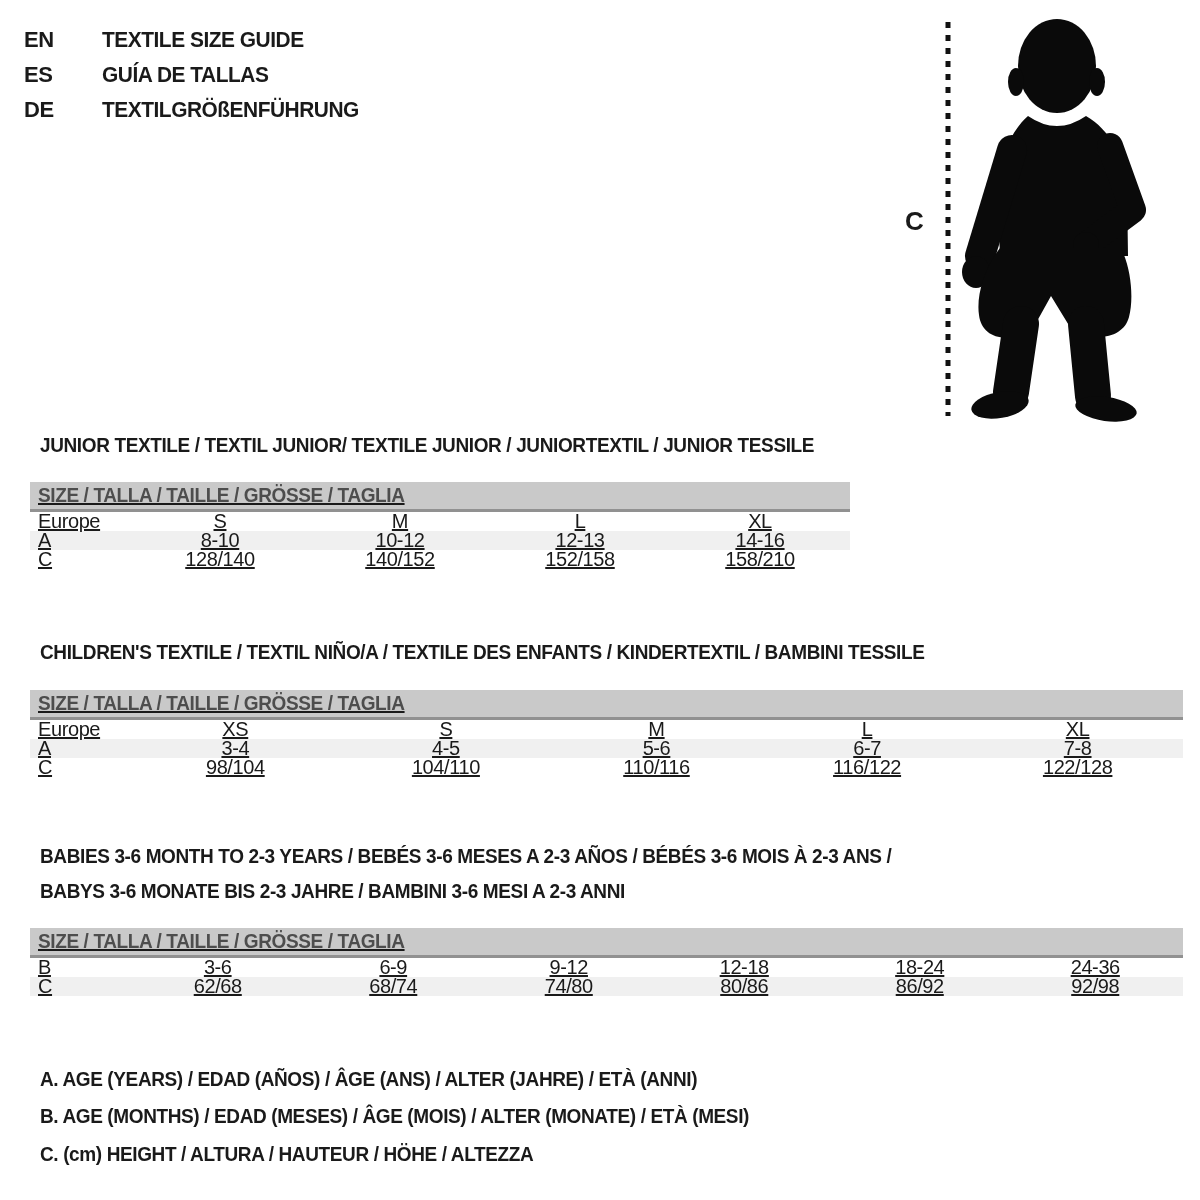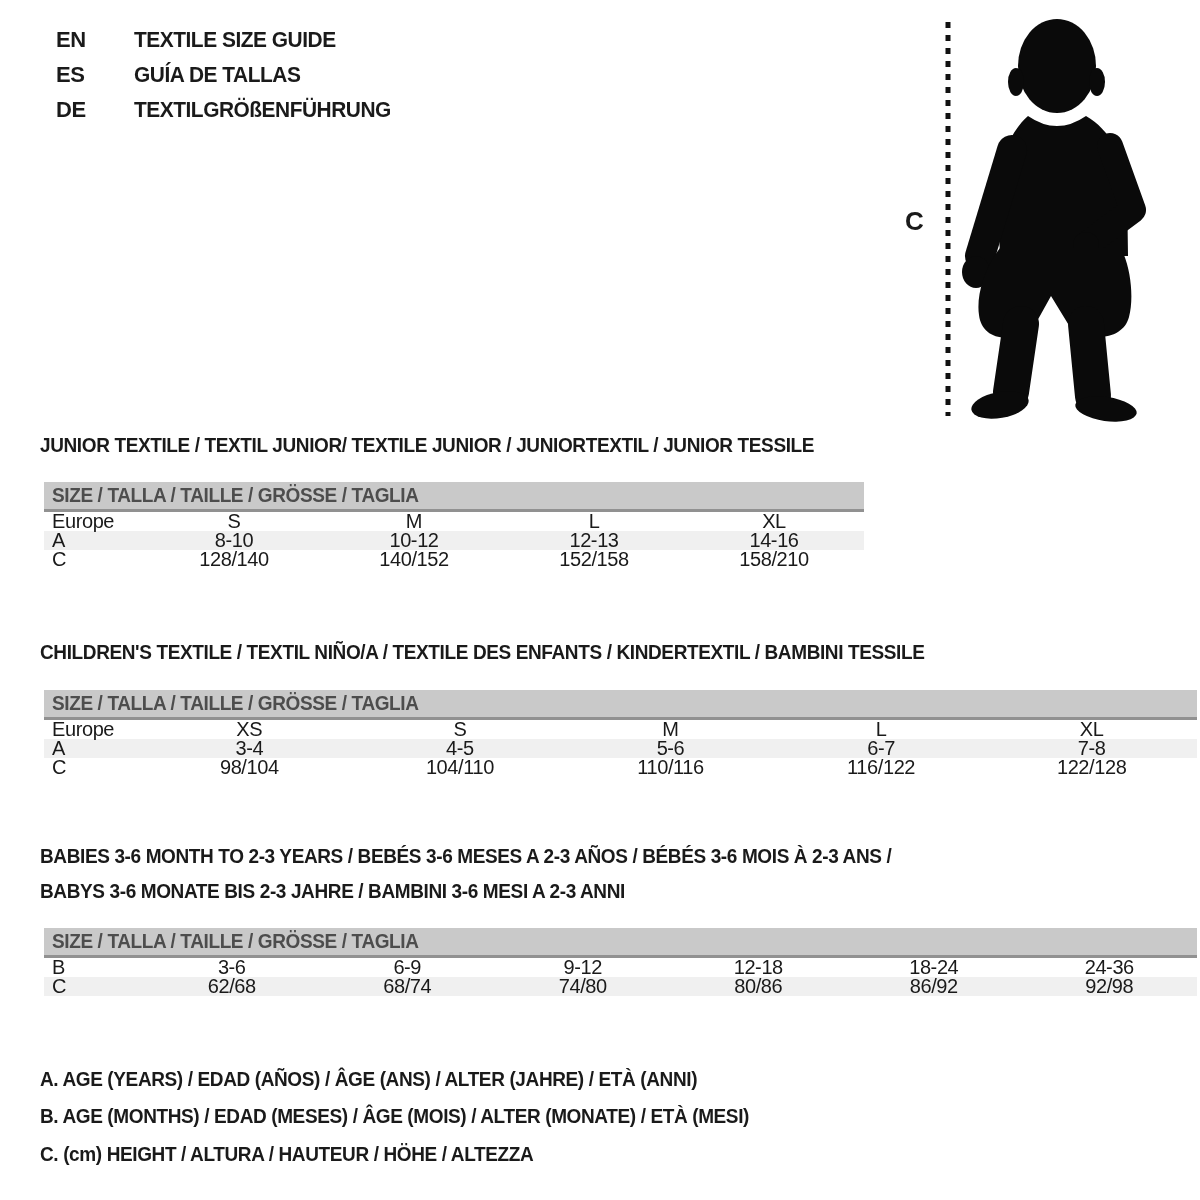--- a/index.html
+++ b/index.html
@@ -1,38 +1,38 @@
 <!DOCTYPE html>
 <html><head>
 <meta charset="utf-8">
 <style>
   html,body { margin:0; padding:0; background:#fff; }
   .page {
     position:relative; width:1200px; height:1200px; background:#ffffff;
     font-family:"Liberation Sans", sans-serif; color:#1a1a1a; overflow:hidden;
   }
   
-  .lang-block { position:absolute; left:56px; top:22px; }
+  .lang-block { position:absolute; left:24px; top:22px; }
   .lang-row { display:flex; height:35px; align-items:center; font-weight:bold;
               font-size:22px; letter-spacing:-0.5px; }
   .lang-code { width:78px; }
   .lang-label { white-space:nowrap; transform:scaleX(0.95); transform-origin:0 50%; }
 
   
   .figure-svg { position:absolute; left:900px; top:14px; }
   .figure-label { position:absolute; left:905px; top:206px; font-size:26px;
                   font-weight:bold; }
 
   
   .section-title { position:absolute; left:40px; font-weight:bold; font-size:20px;
                    letter-spacing:-0.4px; white-space:nowrap;
                    transform:scaleX(0.95); transform-origin:0 50%; }
 
   
-  .size-table { position:absolute; left:44px; }
+  .size-table { position:absolute; left:30px;text-decoration:underline; }
   .size-bar { height:30px; background:#c9c9c9; border-bottom:3px solid #919191;
               box-sizing:border-box; display:flex; align-items:center;
               padding-left:8px; font-weight:bold; font-size:20px; color:#4d4d4d;
               letter-spacing:-0.4px; }
   .size-bar span { transform:scaleX(0.95); transform-origin:0 50%; white-space:nowrap; }
   .trow { display:flex; height:19px; align-items:center; font-size:20px;
           letter-spacing:-0.4px; }
   .trow.alt { background:#f0f0f0; }
   .tlabel { width:100px; padding-left:8px; box-sizing:border-box; }
   .tcell { flex:1; text-align:center; }

